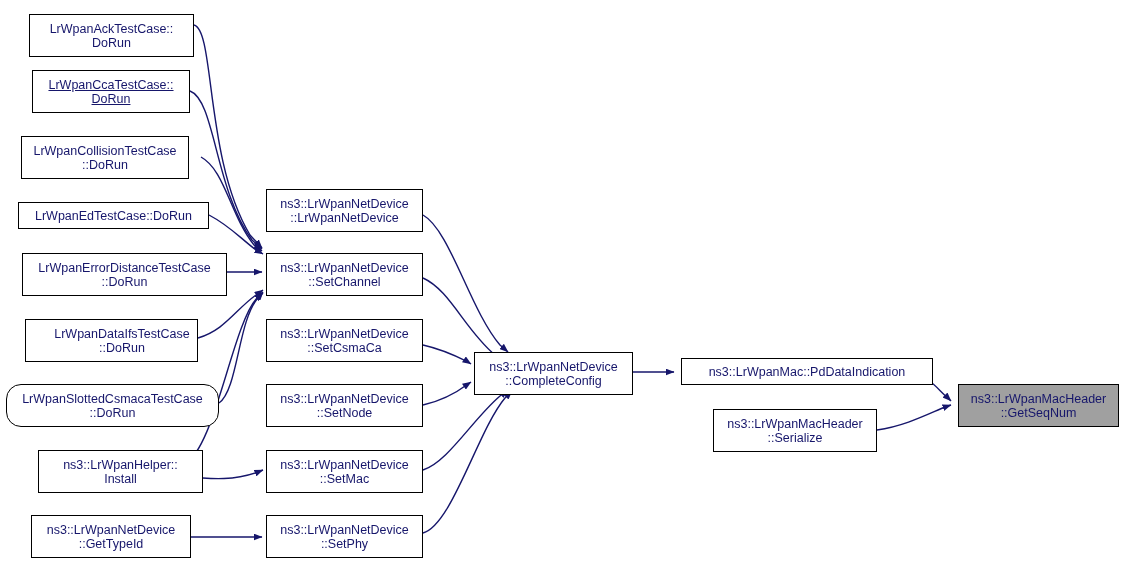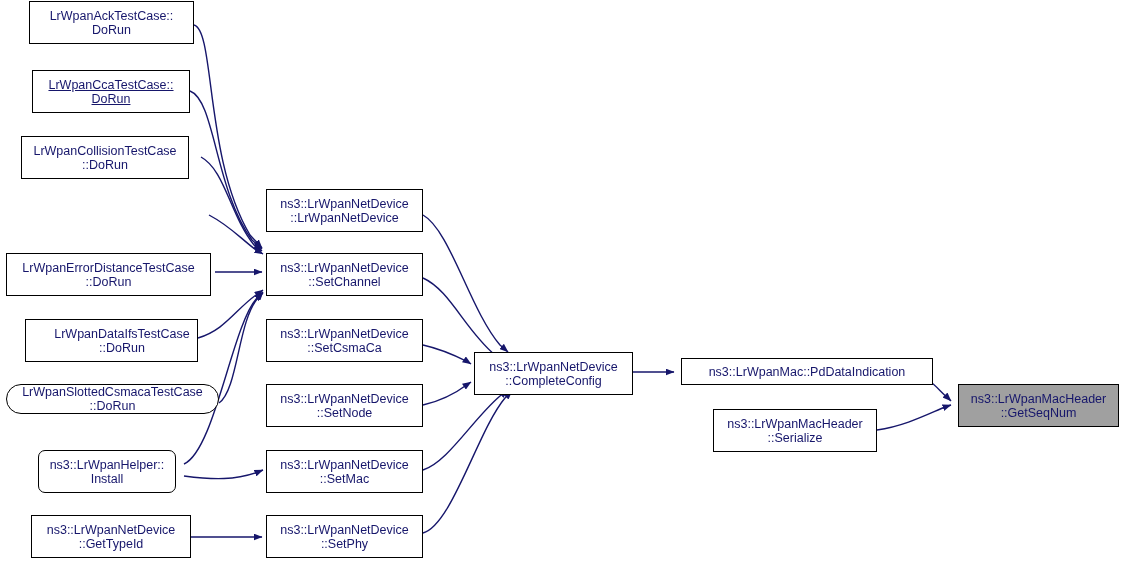--- a/index.html
+++ b/index.html
@@ -69,33 +69,34 @@
       <path d="M423,345 C445,350 460,358 468,362 L471,364"></path>
       <path d="M423,405 C445,400 460,390 468,384 L471,382"></path>
       <path d="M423,470 C448,462 472,420 500,396 L508,390"></path>
       <path d="M423,533 C452,525 478,430 505,398 L512,391"></path>
       <path d="M633,372 L674,372"></path>
       <path d="M909,372 C930,376 938,390 948,398 L951,401"></path>
       <path d="M877,430 C905,426 928,414 945,407 L951,405"></path>
     </g>
   </svg>
 
-  <div class="node" style="left:29px; top:1px; width:165px; height:43px;">LrWpanAckTestCase::
+  <div class="node" style="left:29px; top:14px; width:165px; height:43px;">LrWpanAckTestCase::
 DoRun</div>
   <div class="node" style="left:32px; top:70px; width:158px; height:43px;text-decoration:underline;">LrWpanCcaTestCase::
 DoRun</div>
   <div class="node" style="left:21px; top:136px; width:168px; height:43px;">LrWpanCollisionTestCase
 ::DoRun</div>
-  <div class="node" style="left:6px; top:253px; width:205px; height:43px;">LrWpanErrorDistanceTestCase
+  <div class="node" style="left:18px; top:202px; width:191px; height:27px;">LrWpanEdTestCase::DoRun</div>
+  <div class="node" style="left:22px; top:253px; width:205px; height:43px;">LrWpanErrorDistanceTestCase
 ::DoRun</div>
   <div class="node" style="left:25px; top:319px; width:173px; height:43px;padding-left:24px;">LrWpanDataIfsTestCase
 ::DoRun</div>
-  <div class="node" style="left:6px; top:384px; width:213px; height:30px;border-radius:15px;">LrWpanSlottedCsmacaTestCase
+  <div class="node" style="left:6px; top:384px; width:213px; height:43px;border-radius:15px;">LrWpanSlottedCsmacaTestCase
 ::DoRun</div>
-  <div class="node" style="left:38px; top:450px; width:138px; height:43px;border-radius:7px;">ns3::LrWpanHelper::
+  <div class="node" style="left:38px; top:450px; width:165px; height:43px;">ns3::LrWpanHelper::
 Install</div>
   <div class="node" style="left:31px; top:515px; width:160px; height:43px;">ns3::LrWpanNetDevice
 ::GetTypeId</div>
 
   <div class="node" style="left:266px; top:189px; width:157px; height:43px;">ns3::LrWpanNetDevice
 ::LrWpanNetDevice</div>
   <div class="node" style="left:266px; top:253px; width:157px; height:43px;">ns3::LrWpanNetDevice
 ::SetChannel</div>
   <div class="node" style="left:266px; top:319px; width:157px; height:43px;">ns3::LrWpanNetDevice
 ::SetCsmaCa</div>

